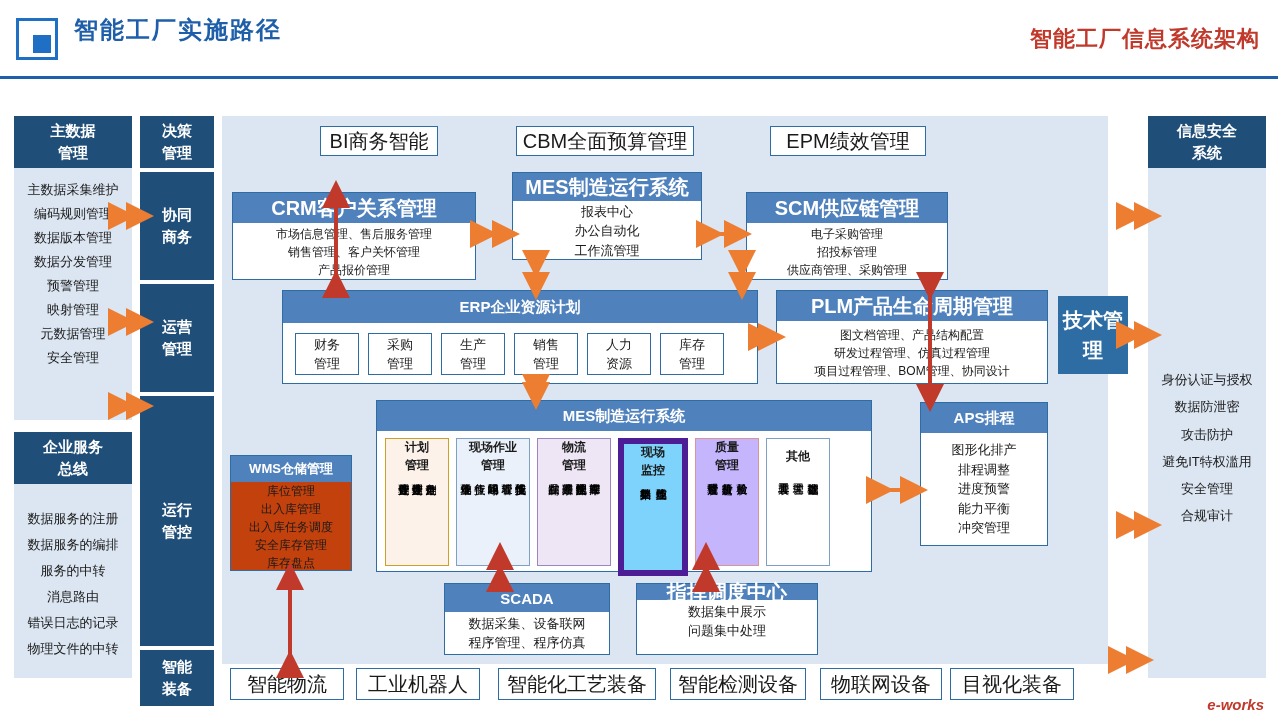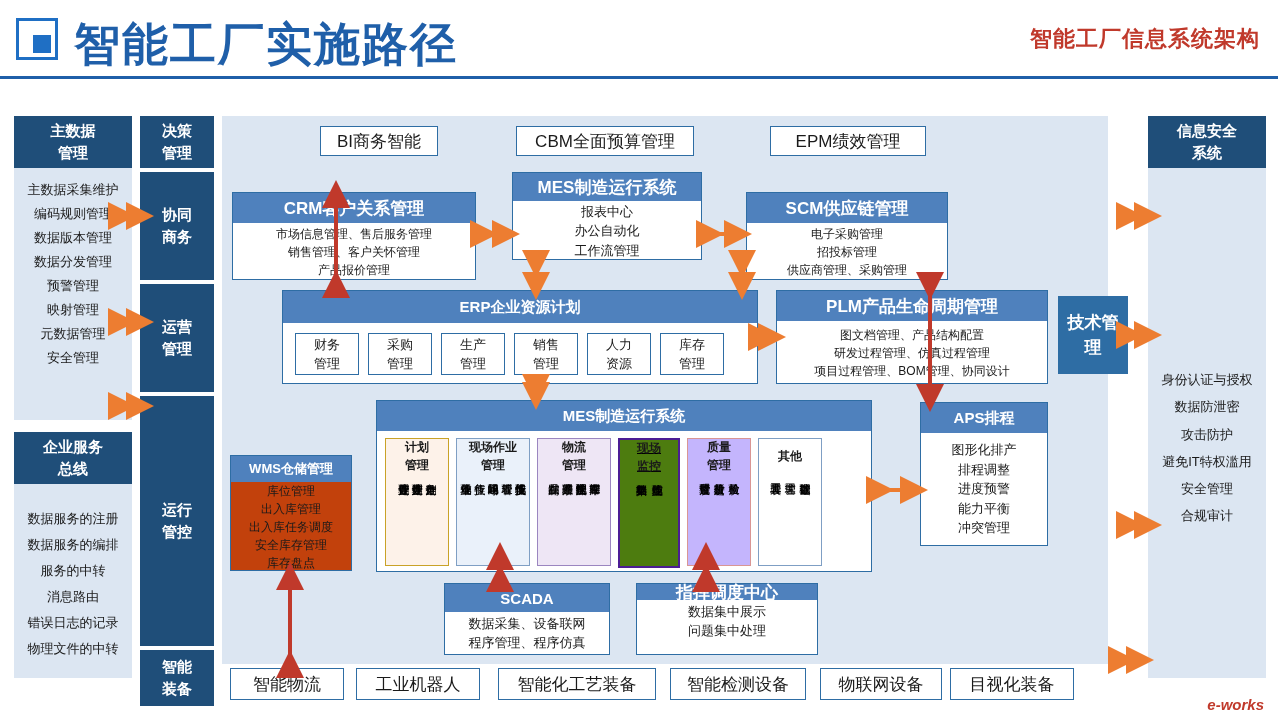--- a/index.html
+++ b/index.html
@@ -3,36 +3,36 @@
 <meta charset="utf-8">
 <style>
   html,body{margin:0;padding:0;}
   body{width:1278px;height:719px;background:#ffffff;font-family:"Liberation Sans","DejaVu Sans",sans-serif;overflow:hidden;position:relative;}
   .page{position:relative;width:1278px;height:719px;}
 
   
   .header{position:absolute;left:0;top:0;width:1278px;height:78px;background:#fff;}
   .hdr-logo{position:absolute;left:16px;top:18px;width:42px;height:42px;border:3px solid #1f6fc4;box-sizing:border-box;}
   .hdr-logo i{position:absolute;right:4px;bottom:4px;width:18px;height:18px;background:#1f6fc4;display:block;}
-  .hdr-title{position:absolute;left:74px;top:14px;font-size:46px;font-weight:bold;color:#1f5fa9;letter-spacing:2px;}
+  .hdr-title{position:absolute;left:74px;top:14px;font-size:24px;font-weight:bold;color:#1f5fa9;letter-spacing:2px;}
   .hdr-right{position:absolute;right:18px;top:24px;font-size:22px;font-weight:bold;color:#c0392b;letter-spacing:1px;}
   .hdr-rule{position:absolute;left:0;top:76px;width:1278px;height:3px;background:#1f5fa9;}
 
   
   .box{position:absolute;box-sizing:border-box;}
   .lightpanel{background:#dce6f2;}
   .navy{background:#1f4e79;color:#fff;}
   .midblue{background:#2e6da4;color:#fff;}
   .hdrblue{background:#4f81bd;color:#fff;}
   .whitebox{background:#ffffff;border:1px solid #2e6da4;color:#1a1a1a;}
   .center{display:flex;align-items:center;justify-content:center;text-align:center;}
   .col{display:flex;flex-direction:column;align-items:center;justify-content:center;text-align:center;}
   .t12{font-size:12px;}
   .t13{font-size:13px;}
-  .t14{font-size:17px;}
+  .t14{font-size:20px;}
   .t15{font-size:15px;}
   .bold{font-weight:bold;}
   .lh{line-height:1.5;}
 
   
   .vtext{writing-mode:vertical-rl;text-orientation:upright;font-size:11px;line-height:1.15;letter-spacing:0px;}
   svg{display:block;overflow:visible;}
 
   .sidetext{font-size:13px;color:#1a1a1a;text-align:center;line-height:1.85;}
   .eworks{position:absolute;right:14px;bottom:6px;font-size:15px;font-weight:bold;color:#c0392b;font-style:italic;}
@@ -183,21 +183,21 @@
         <div class="center bold t12 lh" style="height:34px;white-space:pre-line;color:#1a1a1a;">物流
 管理</div>
         <div style="display:flex;justify-content:center;gap:1px;height:88px;padding-top:2px;">
           <div class="vtext">在制品跟踪</div>
           <div class="vtext">产品谱系管理</div>
           <div class="vtext">生产物流配送管理</div>
           <div class="vtext">车间库存管理</div>
         </div>
       </div>
 
-      <div style="width:58px;border:2px solid #4c1d95;background:#4d7c0f;height:126px;text-decoration:underline;">
+      <div style="width:58px;border:6px solid #4c1d95;background:#7dd3fc;height:126px;">
         <div class="center bold t12 lh" style="height:34px;white-space:pre-line;color:#1a1a1a;">现场
 监控</div>
         <div style="display:flex;justify-content:center;gap:3px;height:88px;padding-top:2px;">
           <div class="vtext">数据采集归档</div>
           <div class="vtext">现场作业监控</div>
         </div>
       </div>
 
       <div style="width:62px;border:1px solid #d99694;background:#c4b5fd;height:126px;">
         <div class="center bold t12 lh" style="height:34px;white-space:pre-line;color:#1a1a1a;">质量

